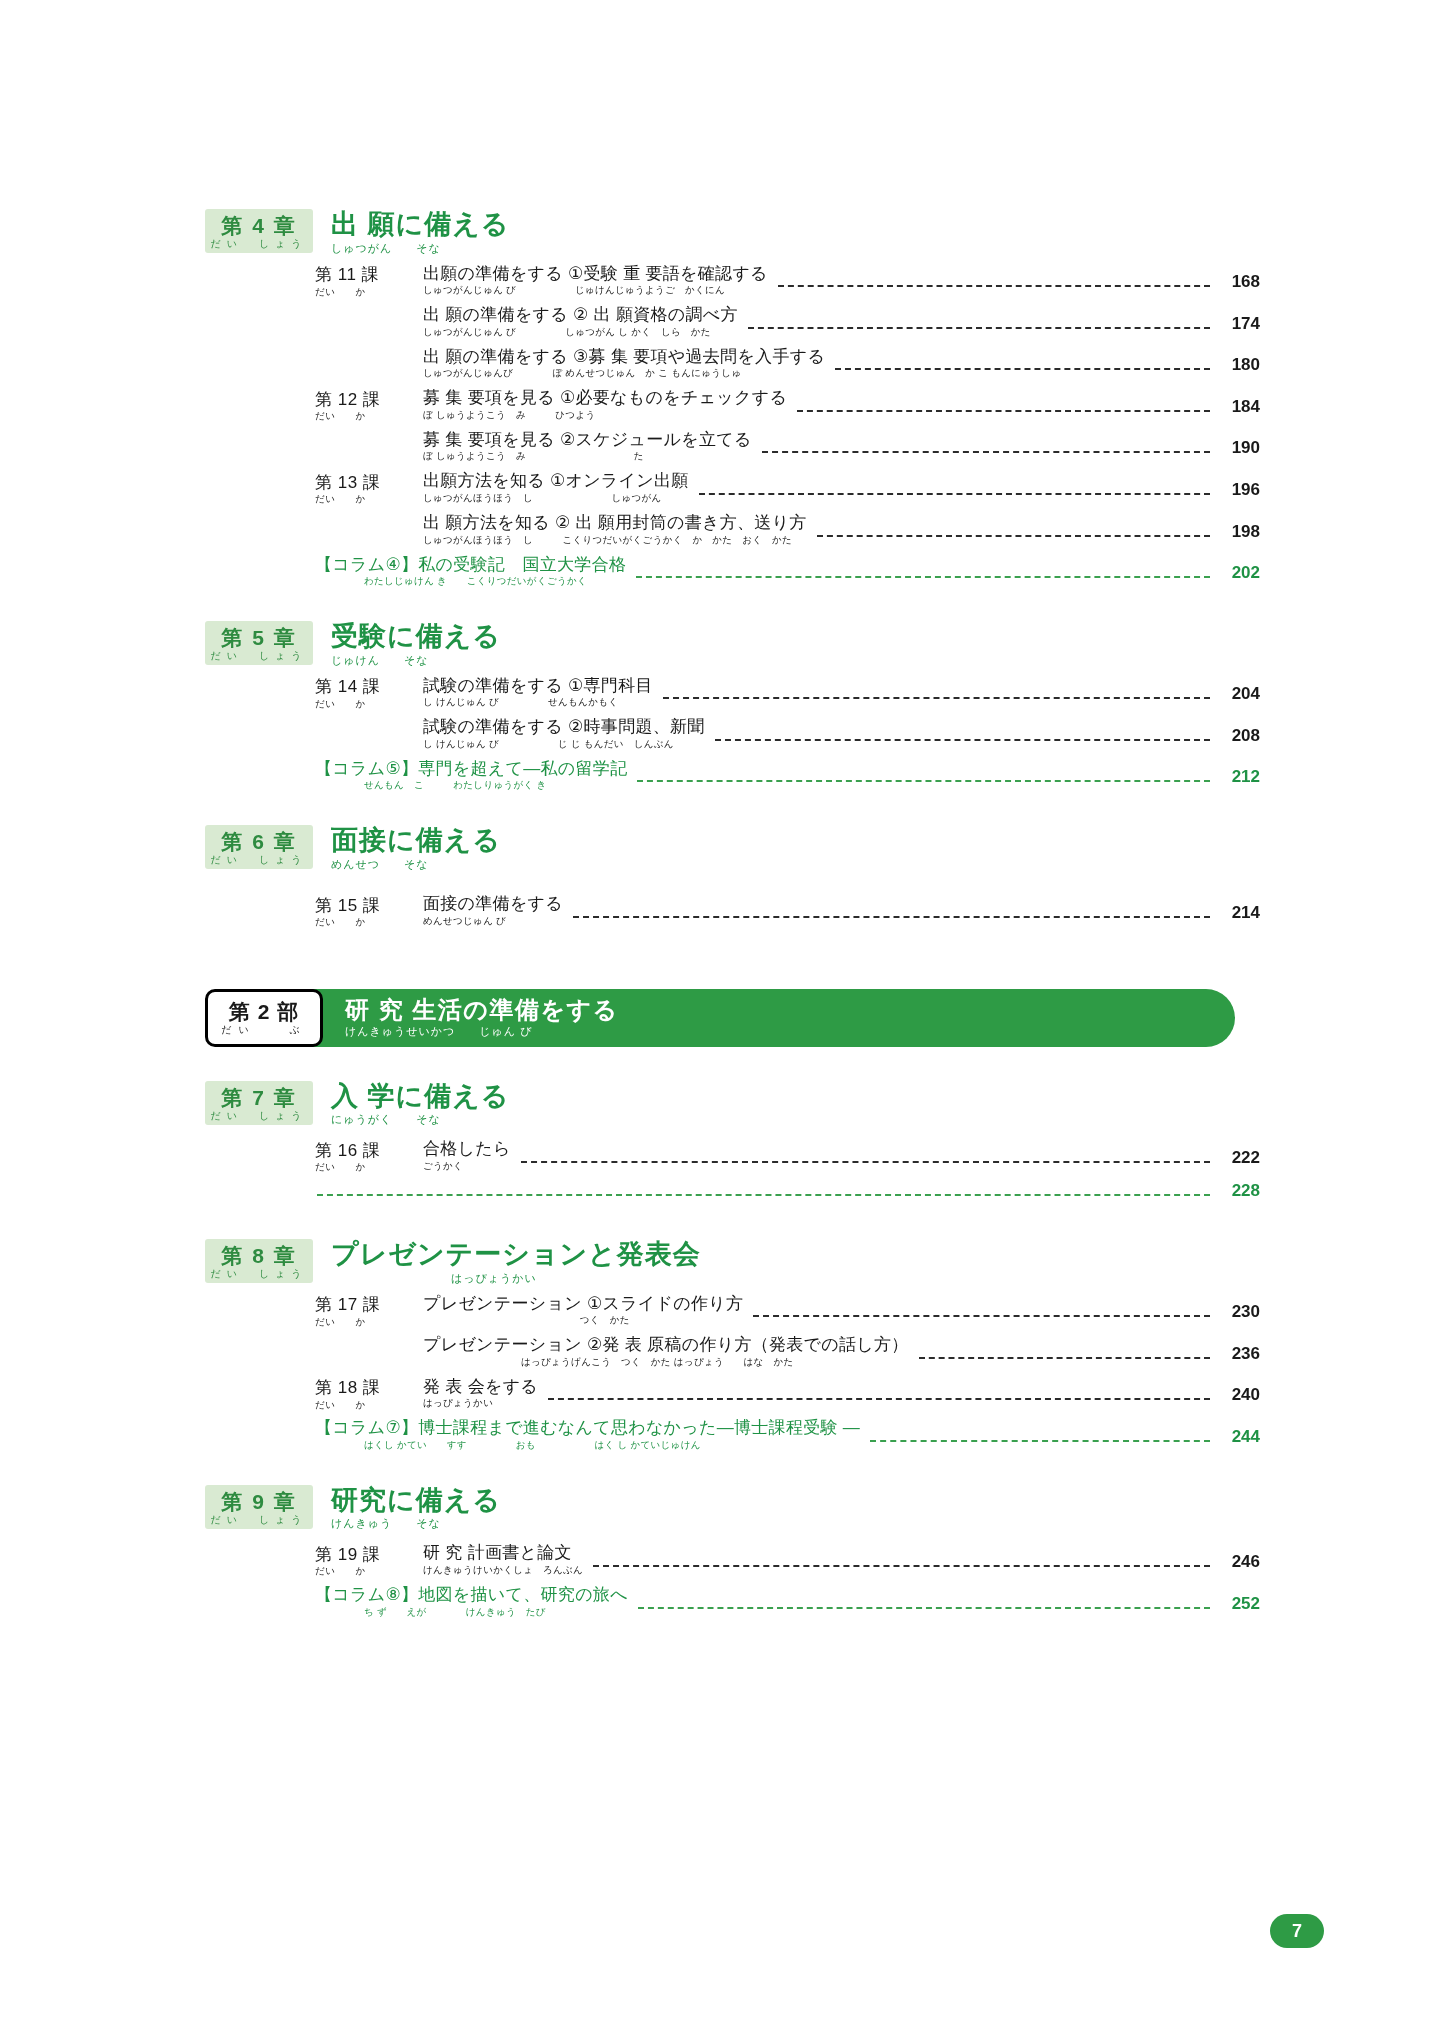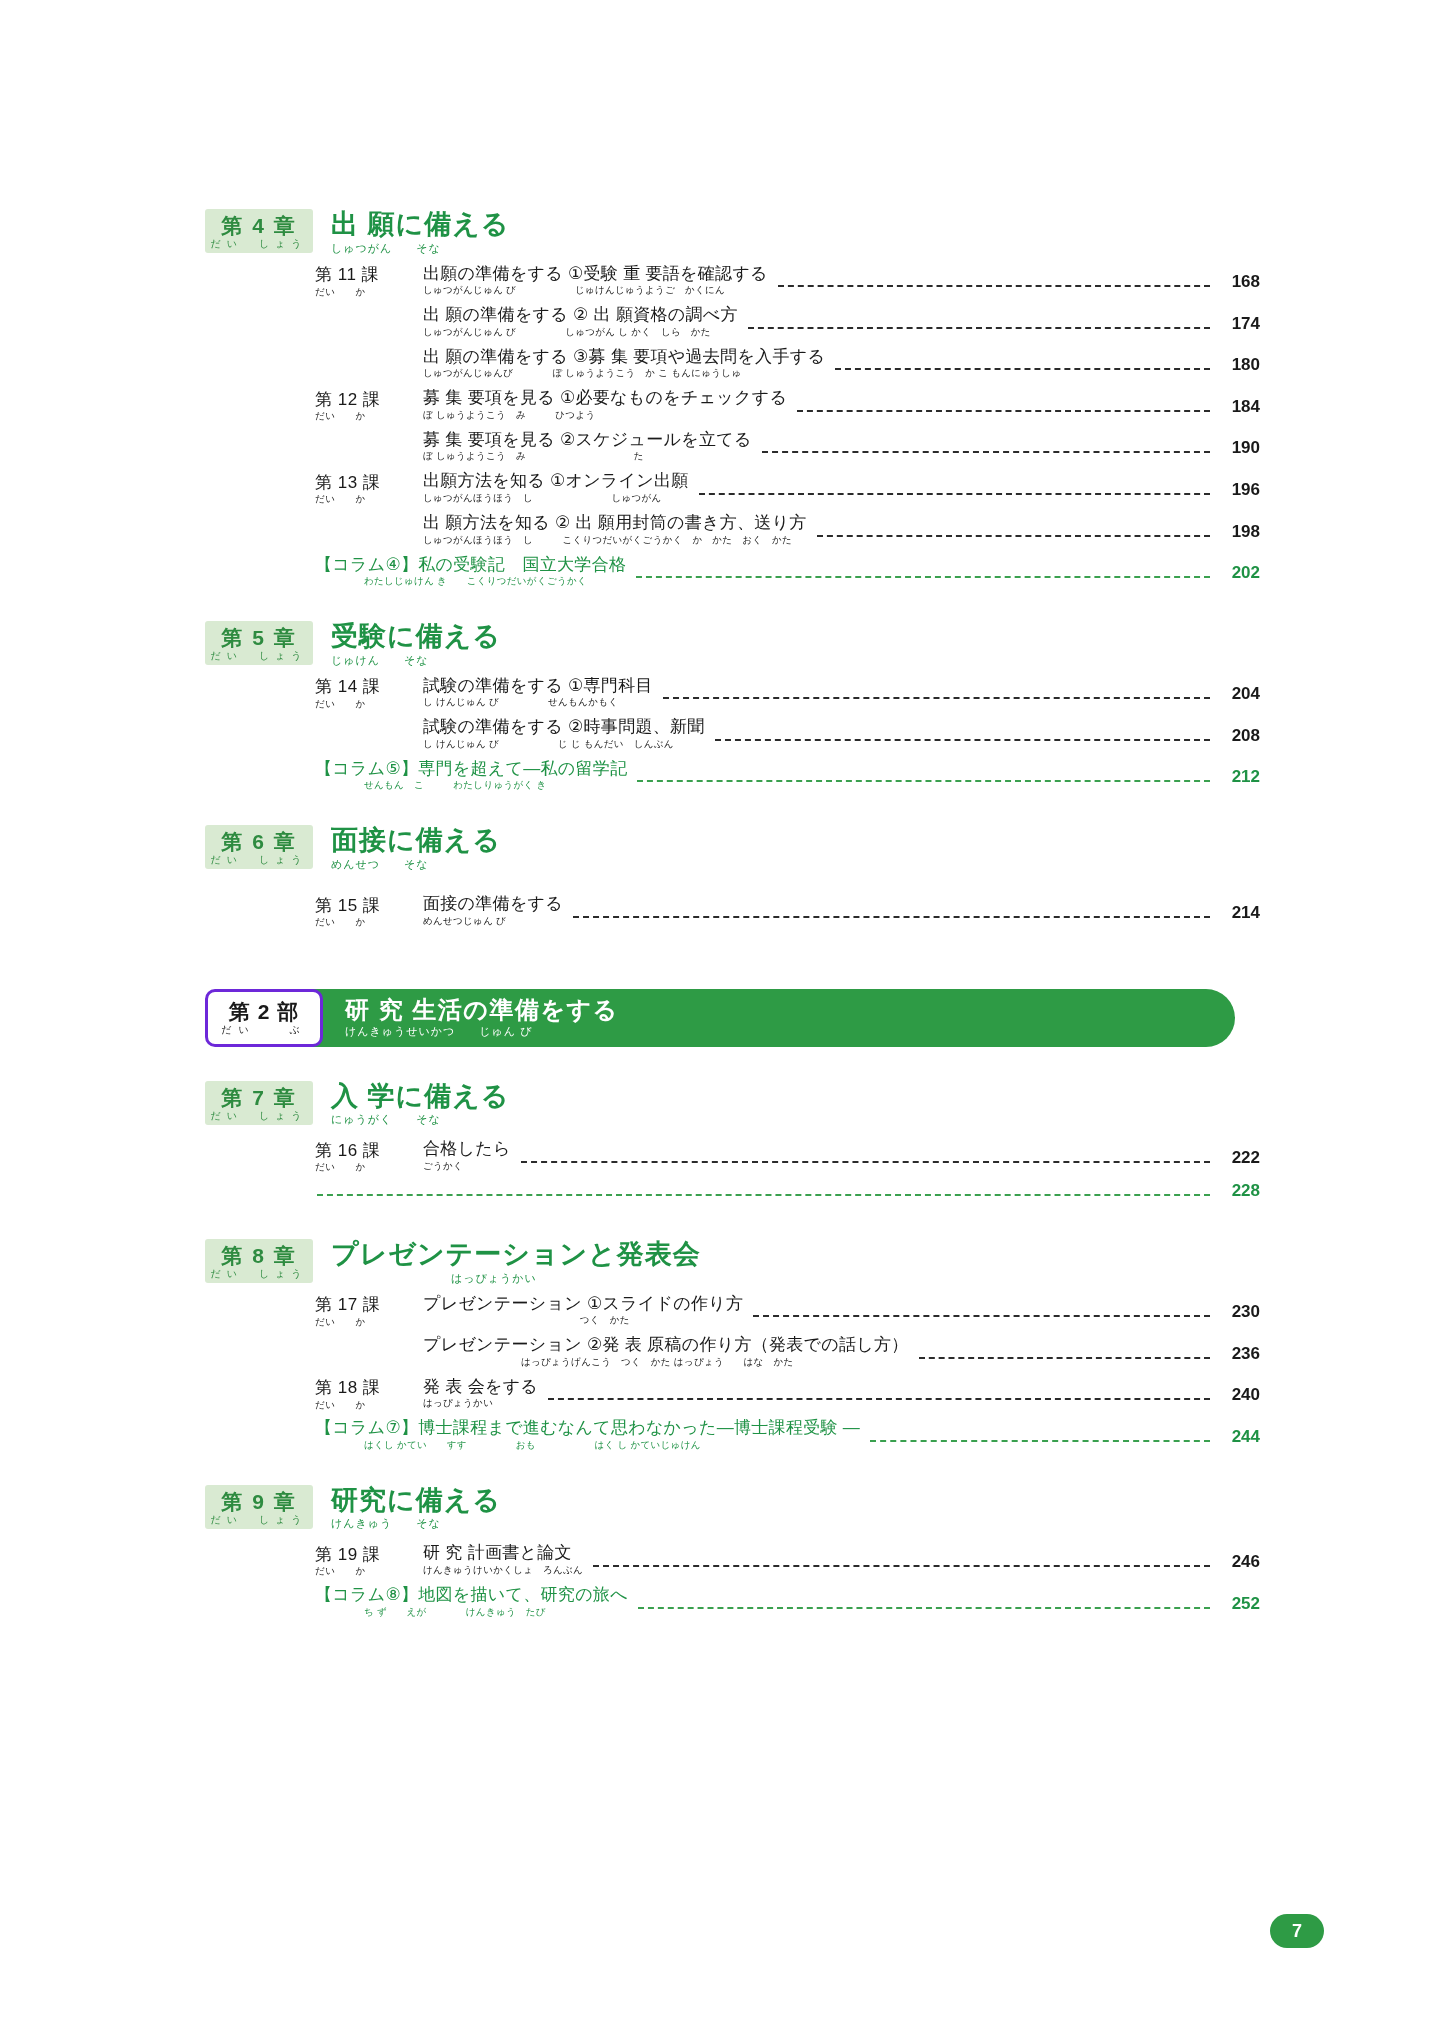--- a/index.html
+++ b/index.html
@@ -169,21 +169,21 @@
     width: 1030px;
     background: #2e9b45;
     border-radius: 29px 29px 29px 29px;
   }
   .part-badge {
     position: absolute;
     left: 0; top: 0;
     width: 118px;
     height: 58px;
     background: #ffffff;
-    border: 3px solid #6d28d9;
+    border: 3px solid #000000;
     border-radius: 10px;
     box-sizing: border-box;
     display: flex;
     flex-direction: column;
     align-items: center;
     justify-content: center;
   }
   .part-badge .main {
     font-size: 21px;
     font-weight: bold;
@@ -278,21 +278,21 @@
         <div class="page-num">174</div>
       </div>
 
       <div class="entry">
         <div class="lesson-col">
           <div class="lesson-main"></div>
           <div class="lesson-ruby"></div>
         </div>
         <div class="title-col">
           <div class="title-main">出 願の準備をする ③募 集 要項や過去問を入手する</div>
-          <div class="title-ruby">しゅつがんじゅんび　　　　ぼ しゅうようこう　か こ もんにゅうしゅ</div>
+          <div class="title-ruby">しゅつがんじゅんび　　　　ぼ めんせつじゅん　か こ もんにゅうしゅ</div>
         </div>
         <div class="leader"></div>
         <div class="page-num">180</div>
       </div>
 
       <div class="entry">
         <div class="lesson-col">
           <div class="lesson-main">第 12 課</div>
           <div class="lesson-ruby">だい　　か</div>
         </div>

